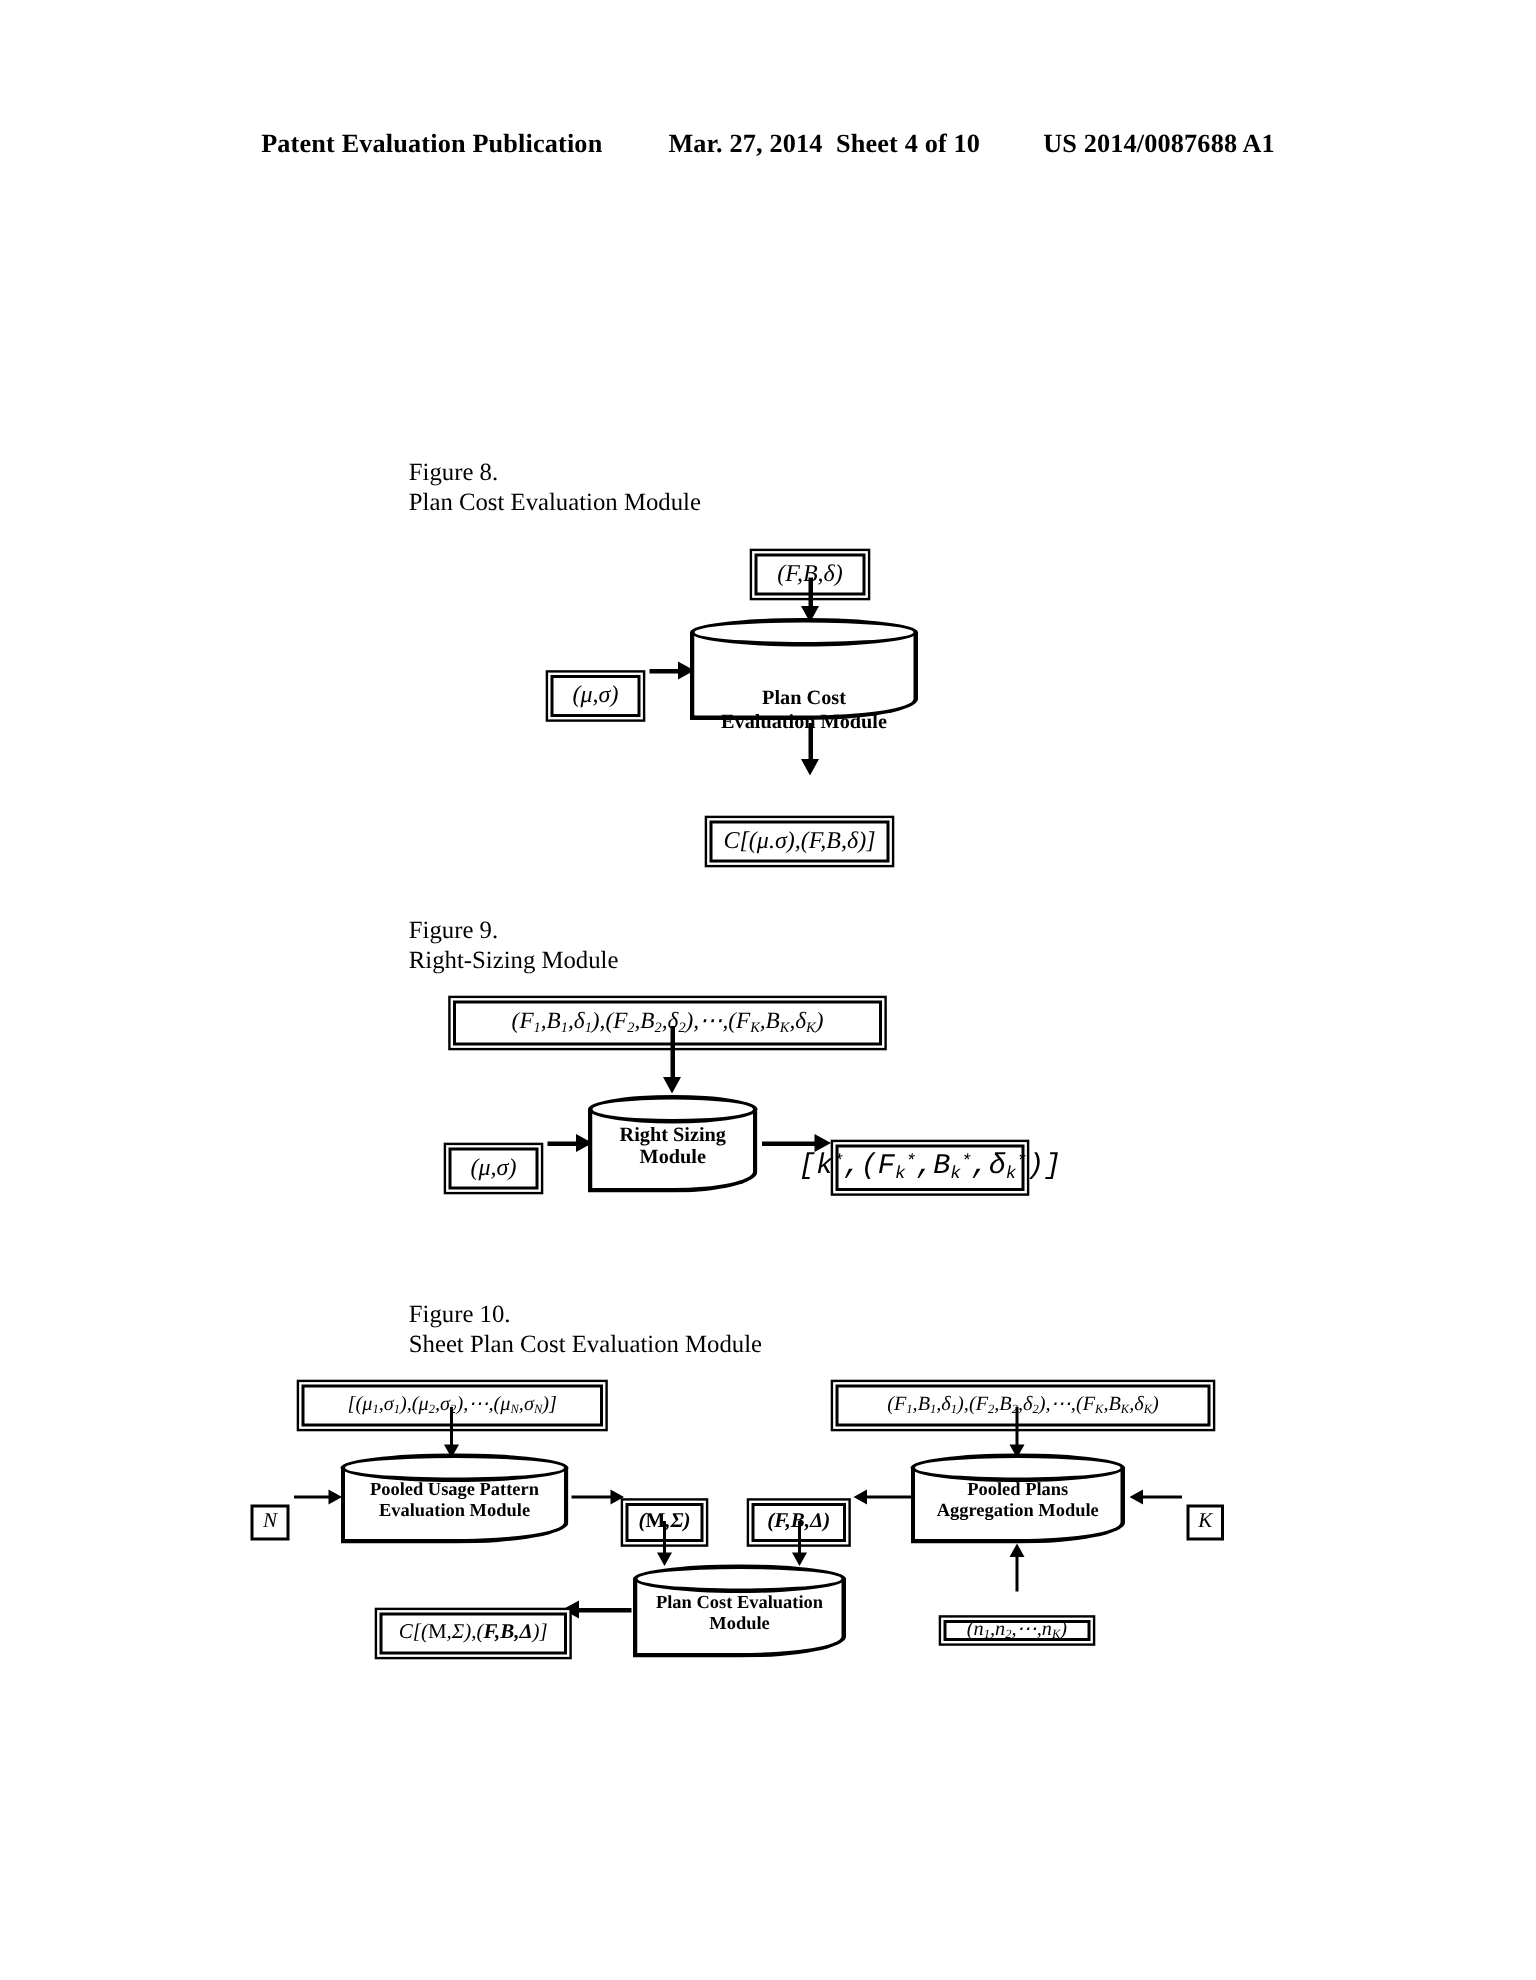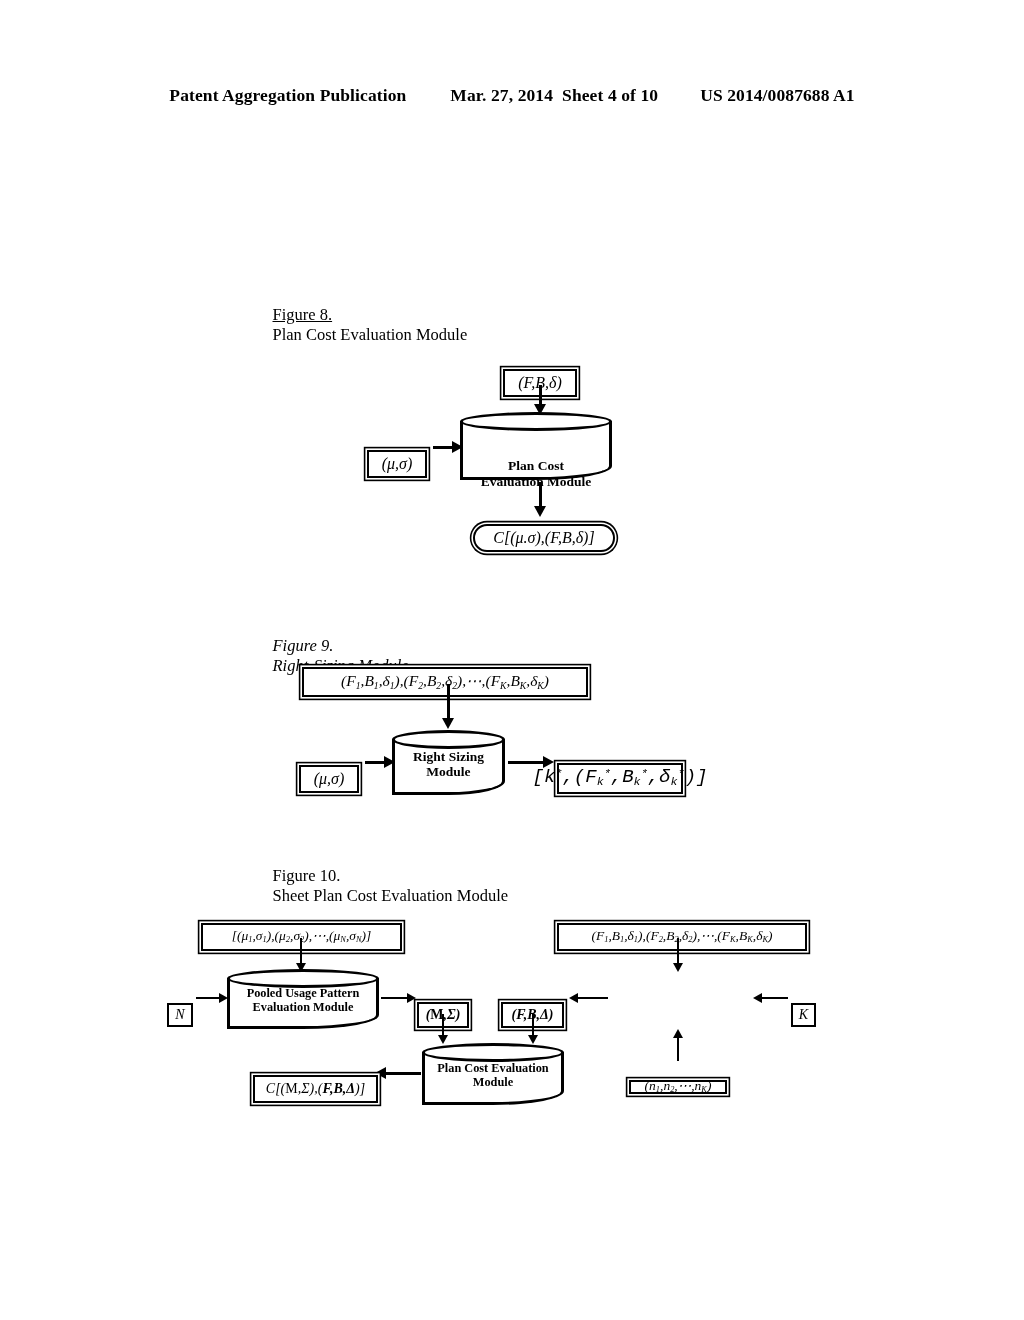--- a/index.html
+++ b/index.html
@@ -94,30 +94,30 @@
   .head.up.sm{border-left:5px solid transparent;border-right:5px solid transparent;border-bottom:9px solid #000;}
   .head.right.sm{border-top:5px solid transparent;border-bottom:5px solid transparent;border-left:9px solid #000;}
   .head.left.sm{border-top:5px solid transparent;border-bottom:5px solid transparent;border-right:9px solid #000;}
 </style>
 </head>
 <body>
 
 <div class="page">
 
   <div class="hdr">
-    <span class="pub">Patent Aggregation Publication</span>
+    <span class="pub">Patent Evaluation Publication</span>
     <span class="gap1"></span>
     <span class="date">Mar. 27, 2014</span>
     <span class="sheet">Sheet 4 of 10</span>
     <span class="gap2"></span>
     <span class="num">US 2014/0087688 A1</span>
   </div>
 
   <div class="cap" style="left:256px;top:285px;">
-    <span class="lbl" style="width:105px;text-decoration:underline;">Figure 8.</span>
+    <span class="lbl" style="width:105px;">Figure 8.</span>
     <span class="ttl">Plan Cost Evaluation Module</span>
   </div>
 
   <div class="dbox" style="left:503px;top:352px;width:74px;height:28px;">
     <span class="mth" style="font-size:16px;">(<i>F</i>,<i>B</i>,<i>δ</i>)</span>
   </div>
   <div class="ar v" style="left:538.5px;top:385px;height:21px;"></div>
   <div class="head down" style="left:533.5px;top:404px;"></div>
 
   <div class="dbox" style="left:367px;top:433px;width:60px;height:28px;">
@@ -128,25 +128,25 @@
 
   <div class="cyl" style="left:460px;top:412px;width:152px;height:68px;">
     <div class="body"></div>
     <div class="top"></div>
     <div class="lbl" style="font-size:13.5px;margin-top:26px;">Plan Cost<br>Evaluation Module</div>
   </div>
 
   <div class="ar v" style="left:538.5px;top:482px;height:26px;"></div>
   <div class="head down" style="left:533.5px;top:506px;"></div>
 
-  <div class="dbox" style="left:473px;top:507px;width:142px;height:28px;border-radius:14px;">
+  <div class="dbox" style="left:473px;top:530px;width:120px;height:28px;">
     <span class="mth" style="font-size:16px;"><i>C</i>[(<i>μ</i>.<i>σ</i>),(<i>F</i>,<i>B</i>,<i>δ</i>)]</span>
   </div>
 
-  <div class="cap" style="left:256px;top:616px;font-style:italic;">
+  <div class="cap" style="left:256px;top:590px;">
     <span class="lbl" style="width:105px;">Figure 9.</span>
     <span class="ttl">Right-Sizing Module</span>
   </div>
 
   <div class="dbox" style="left:302px;top:650px;width:286px;height:30px;">
     <span class="mth" style="font-size:15.5px;">(<i>F</i><sub>1</sub>,<i>B</i><sub>1</sub>,<i>δ</i><sub>1</sub>),(<i>F</i><sub>2</sub>,<i>B</i><sub>2</sub>,<i>δ</i><sub>2</sub>),⋯,(<i>F<sub>K</sub></i>,<i>B<sub>K</sub></i>,<i>δ<sub>K</sub></i>)</span>
   </div>
   <div class="ar v" style="left:447px;top:684px;height:36px;"></div>
   <div class="head down" style="left:442px;top:718px;"></div>
 
@@ -209,20 +209,25 @@
 
   <div class="dbox" style="left:501px;top:985px;width:63px;height:26px;">
     <span class="mth bold" style="font-size:14px;">(<i>F</i>,<i>B</i>,<i>Δ</i>)</span>
   </div>
   <div class="ar thin v" style="left:532px;top:1014px;height:24px;"></div>
   <div class="head down sm" style="left:528px;top:1035px;"></div>
 
   <div class="ar thin h" style="left:578px;top:997px;width:30px;"></div>
   <div class="head left sm" style="left:569px;top:993px;"></div>
 
+  <div class="cyl" style="left:607px;top:969px;width:143px;height:60px;">
+    <div class="body"></div>
+    <div class="top"></div>
+    <div class="lbl" style="font-size:12.3px;">Pooled Plans<br>Aggregation Module</div>
+  </div>
 
   <div class="ar thin h" style="left:762px;top:997px;width:26px;"></div>
   <div class="head left sm" style="left:753px;top:993px;"></div>
   <div class="dbox single" style="left:791px;top:986px;width:25px;height:24px;">
     <span class="mth" style="font-size:14px;"><i>K</i></span>
   </div>
 
   <div class="ar thin v" style="left:677px;top:1035px;height:26px;"></div>
   <div class="head up sm" style="left:673px;top:1029px;"></div>
 

